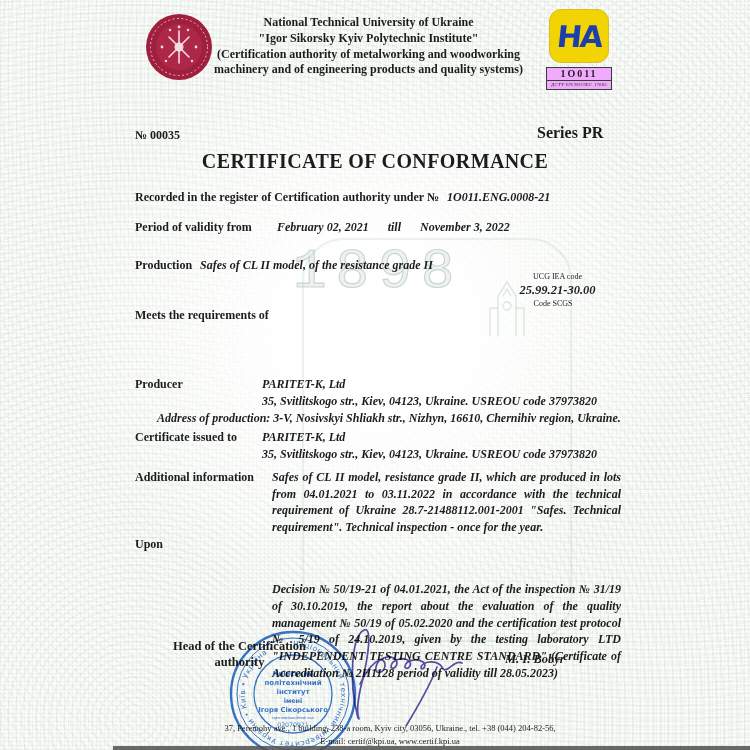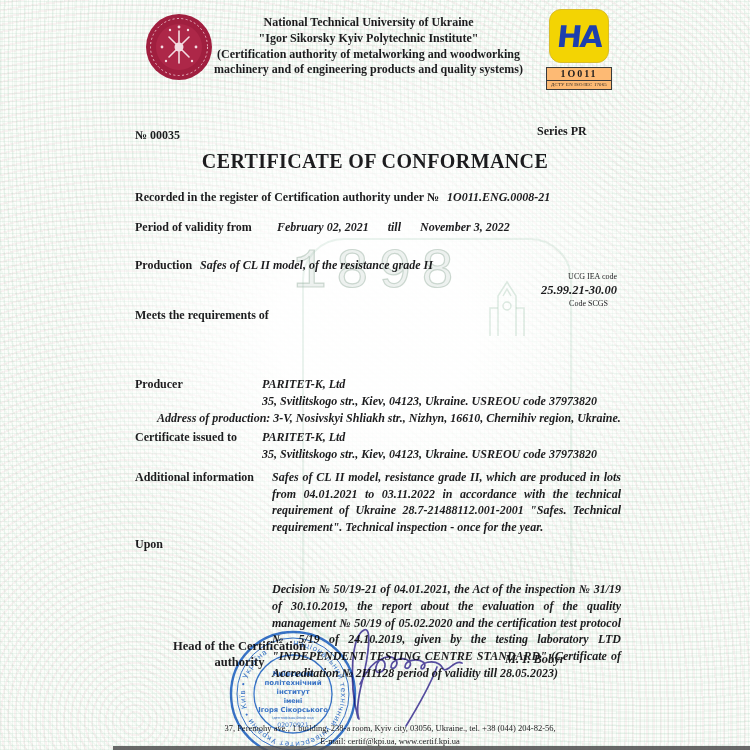--- a/index.html
+++ b/index.html
@@ -38,37 +38,37 @@
   .bi { font-weight:bold; font-style:italic; }
 
   .header-text { left:196px; top:15px; width:345px; text-align:center;
                  font-weight:bold; font-size:12px; line-height:1.32; white-space:normal; }
   .emblem { left:142px; top:11px; }
   .accr   { left:541px; top:9px; width:76px; display:flex; flex-direction:column; align-items:center; }
   .accr-badge { width:58px; height:52px; background:#f3d403; border:1px solid #d9bd2a; border-radius:12px;
                 display:flex; align-items:center; justify-content:center; }
   .accr-mono  { font-family:"DejaVu Sans",sans-serif; font-weight:bold; font-size:30px;
                 color:#1d3fae; transform:skewX(-6deg); letter-spacing:-2px; }
-  .accr-box   { margin-top:4px; width:64px; background:#fdba74; border:1.5px solid #3a3a3a; text-align:center; }
+  .accr-box   { margin-top:4px; width:64px; background:#f0abfc; border:1.5px solid #3a3a3a; text-align:center; }
   .accr-code  { font-size:10px; font-weight:bold; letter-spacing:2px; line-height:1.2; }
   .accr-std   { font-size:4.8px; border-top:1px solid #3a3a3a; line-height:1.6; letter-spacing:0.2px; }
 
   .cert-no  { left:135px; top:128px; font-size:12px; font-weight:bold; }
-  .series   { left:537px; top:124px; font-size:12px; font-weight:bold; }
+  .series   { left:537px; top:124px; font-size:16px; font-weight:bold; }
   .title    { left:0; top:150px; width:750px; text-align:center; font-size:20px; font-weight:bold; letter-spacing:0.4px; }
 
   .fs12 { font-size:12px; }
   .row-recorded { left:135px; top:190px; }
   .row-validity-label { left:135px; top:220px; }
   .validity-val { left:277px; top:220px; }
   .validity-val span { margin-right:16px; }
   .row-prod-label { left:135px; top:258px; }
   .row-prod-val   { left:200px; top:258px; }
 
-  .codes { left:498px; top:272px; width:119px; text-align:right; }
+  .codes { left:498px; top:272px; width:119px; text-align:center; }
   .codes .sm { font-size:8px; }
   .codes .val { font-size:12.5px; margin-top:2px; }
   .codes .scgs { padding-right:9px; margin-top:1px; }
 
   .row-meets-label { left:135px; top:308px; }
   .row-meets-val   { left:263px; top:308px; width:358px; white-space:normal; line-height:1.45; }
 
   .row-producer-label { left:135px; top:377px; }
   .producer-name { left:262px; top:377px; }
   .producer-addr { left:262px; top:394px; }

